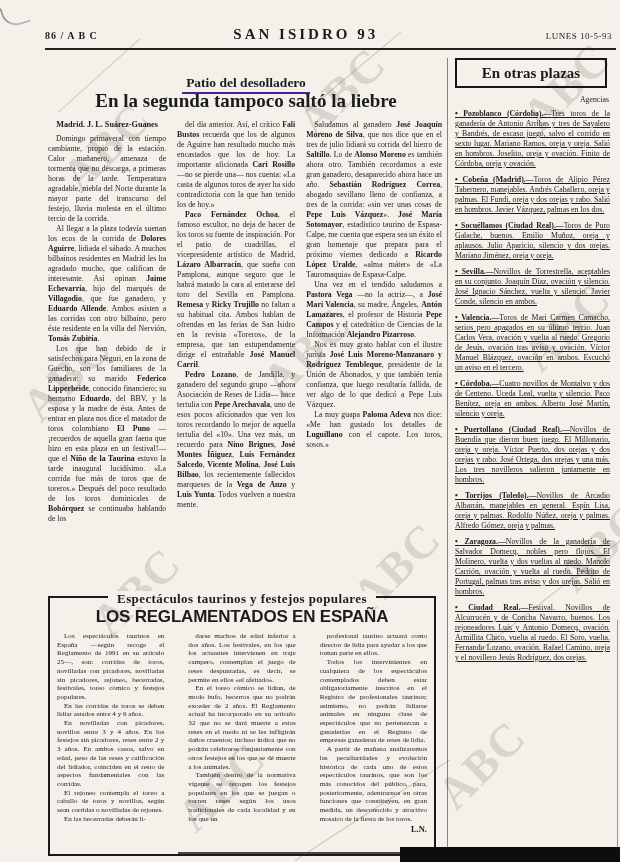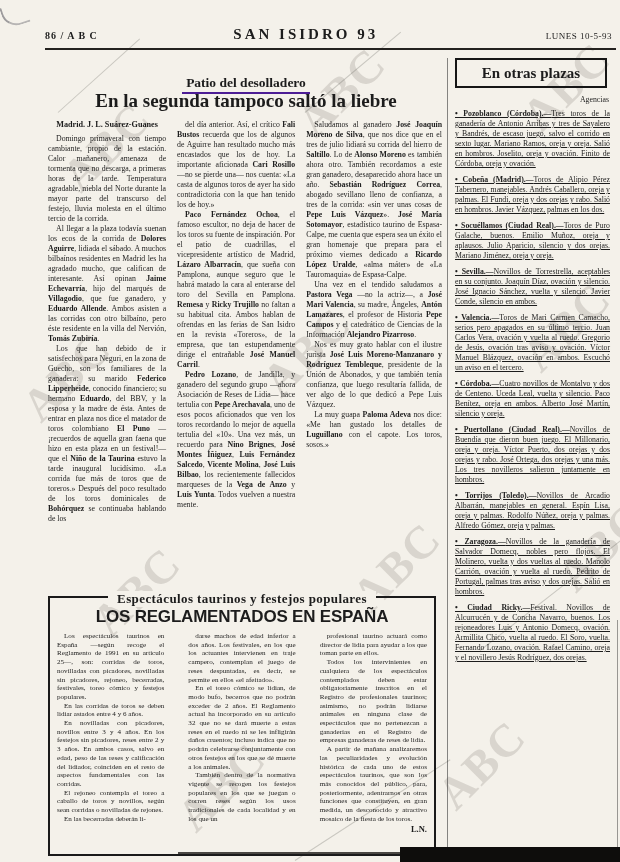--- a/index.html
+++ b/index.html
@@ -131,21 +131,21 @@
     <div class="sidebar-list">
         <p class="s-item"><b>• Pozoblanco (Córdoba).—</b>Tres toros de la ganadería de Antonio Arribas y tres de Sayalero y Bandrés, de escaso juego, salvo el corrido en sexto lugar. Mariano Ramos, oreja y oreja. Salió en hombros. Joselito, oreja y ovación. Finito de Córdoba, oreja y ovación.</p>
         <p class="s-item"><b>• Cobeña (Madrid).—</b>Toros de Alipio Pérez Tabernero, manejables. Andrés Caballero, oreja y palmas. El Fundi, oreja y dos orejas y rabo. Salió en hombros. Javier Vázquez, palmas en los dos.</p>
         <p class="s-item"><b>• Socuéllamos (Ciudad Real).—</b>Toros de Puro Galache, buenos. Emilio Muñoz, oreja y aplausos. Julio Aparicio, silencio y dos orejas. Mariano Jiménez, oreja y oreja.</p>
         <p class="s-item"><b>• Sevilla.—</b>Novillos de Torrestrella, aceptables en su conjunto. Joaquín Díaz, ovación y silencio. José Ignacio Sánchez, vuelta y silencio. Javier Conde, silencio en ambos.</p>
         <p class="s-item"><b>• Valencia.—</b>Toros de Mari Carmen Camacho, serios pero apagados en su último tercio. Juan Carlos Vera, ovación y vuelta al ruedo. Gregorio de Jesús, ovación tras aviso y ovación. Víctor Manuel Blázquez, ovación en ambos. Escuchó un aviso en el tercero.</p>
         <p class="s-item"><b>• Córdoba.—</b>Cuatro novillos de Montalvo y dos de Centeno. Uceda Leal, vuelta y silencio. Paco Benítez, oreja en ambos. Alberto José Martín, silencio y oreja.</p>
         <p class="s-item"><b>• Puertollano (Ciudad Real).—</b>Novillos de Buendía que dieron buen juego. El Millonario, oreja y oreja. Víctor Puerto, dos orejas y dos orejas y rabo. José Ortega, dos orejas y una más. Los tres novilleros salieron juntamente en hombros.</p>
         <p class="s-item"><b>• Torrijos (Toledo).—</b>Novillos de Arcadio Albarrán, manejables en general. Espín Lisa, oreja y palmas. Rodolfo Núñez, oreja y palmas. Alfredo Gómez, oreja y palmas.</p>
         <p class="s-item"><b>• Zaragoza.—</b>Novillos de la ganadería de Salvador Domecq, nobles pero flojos. El Molinero, vuelta y dos vueltas al ruedo. Manolo Carrión, ovación y vuelta al ruedo. Pedrito de Portugal, palmas tras aviso y dos orejas. Salió en hombros.</p>
-        <p class="s-item"><b>• Ciudad Ricky.—</b>Festival. Novillos de Alcurrucén y de Concha Navarro, buenos. Los rejoneadores Luis y Antonio Domecq, ovación. Armillita Chico, vuelta al ruedo. El Soro, vuelta. Fernando Lozano, ovación. Rafael Camino, oreja y el novillero Jesús Rodríguez, dos orejas.</p>
+        <p class="s-item"><b>• Ciudad Real.—</b>Festival. Novillos de Alcurrucén y de Concha Navarro, buenos. Los rejoneadores Luis y Antonio Domecq, ovación. Armillita Chico, vuelta al ruedo. El Soro, vuelta. Fernando Lozano, ovación. Rafael Camino, oreja y el novillero Jesús Rodríguez, dos orejas.</p>
       </div>
   </div>
 
   <div class="feature-box">
     <div class="feature-kicker-row">
       <span class="feature-kicker">Espectáculos taurinos y festejos populares</span>
     </div>
     <div class="feature-title">LOS REGLAMENTADOS EN ESPAÑA</div>
     <div class="feature-cols">
         <div class="fcol">

